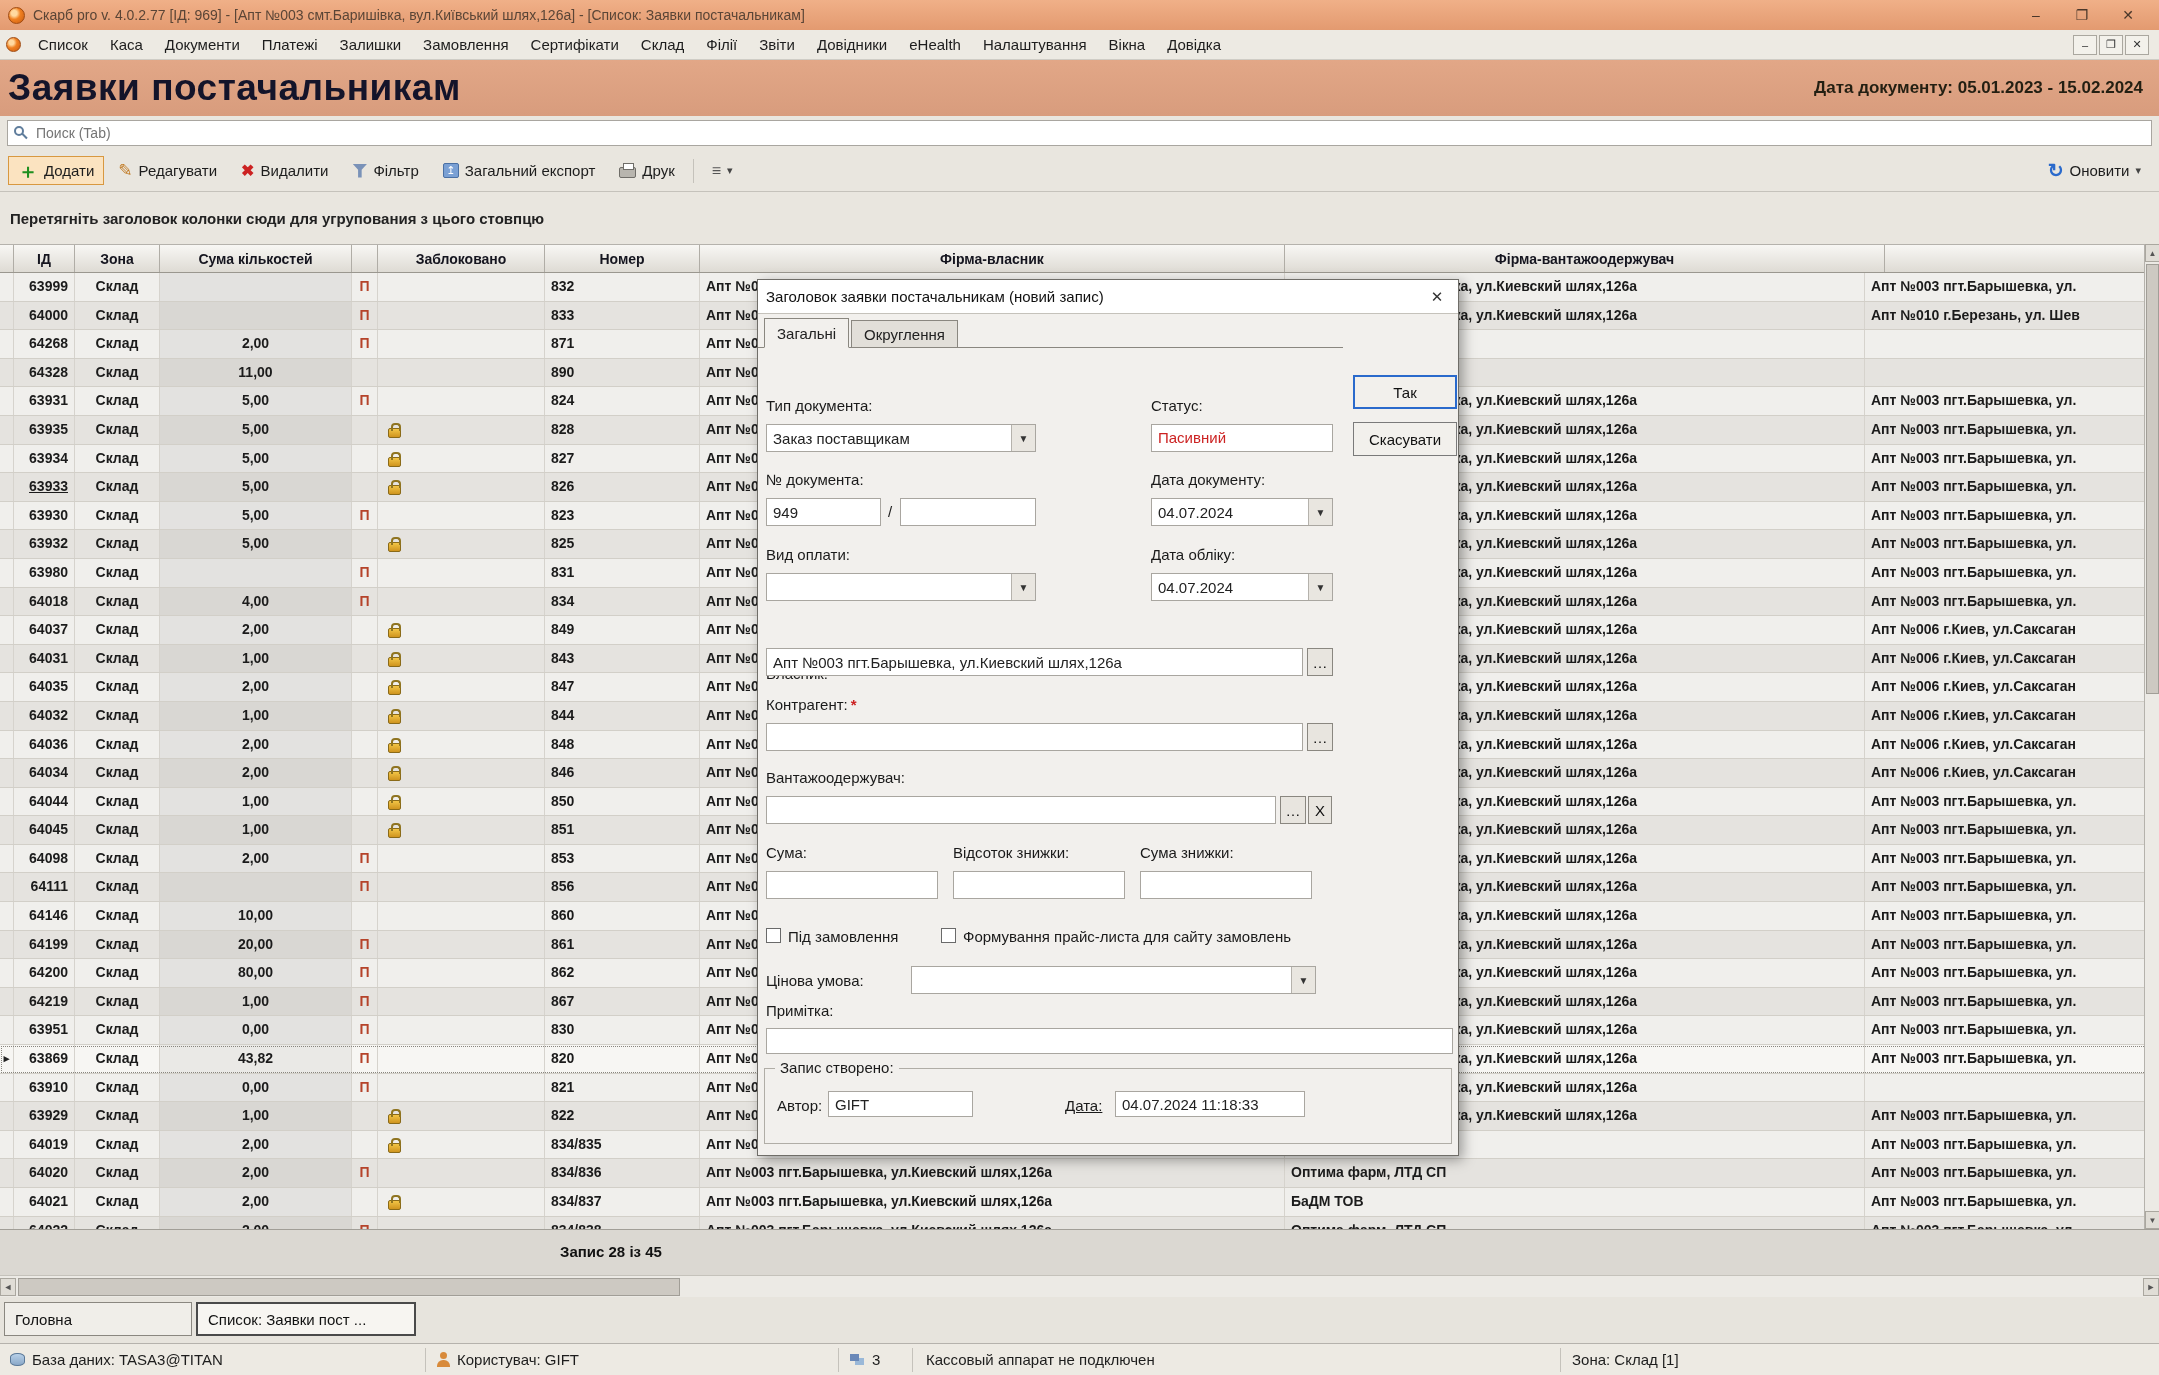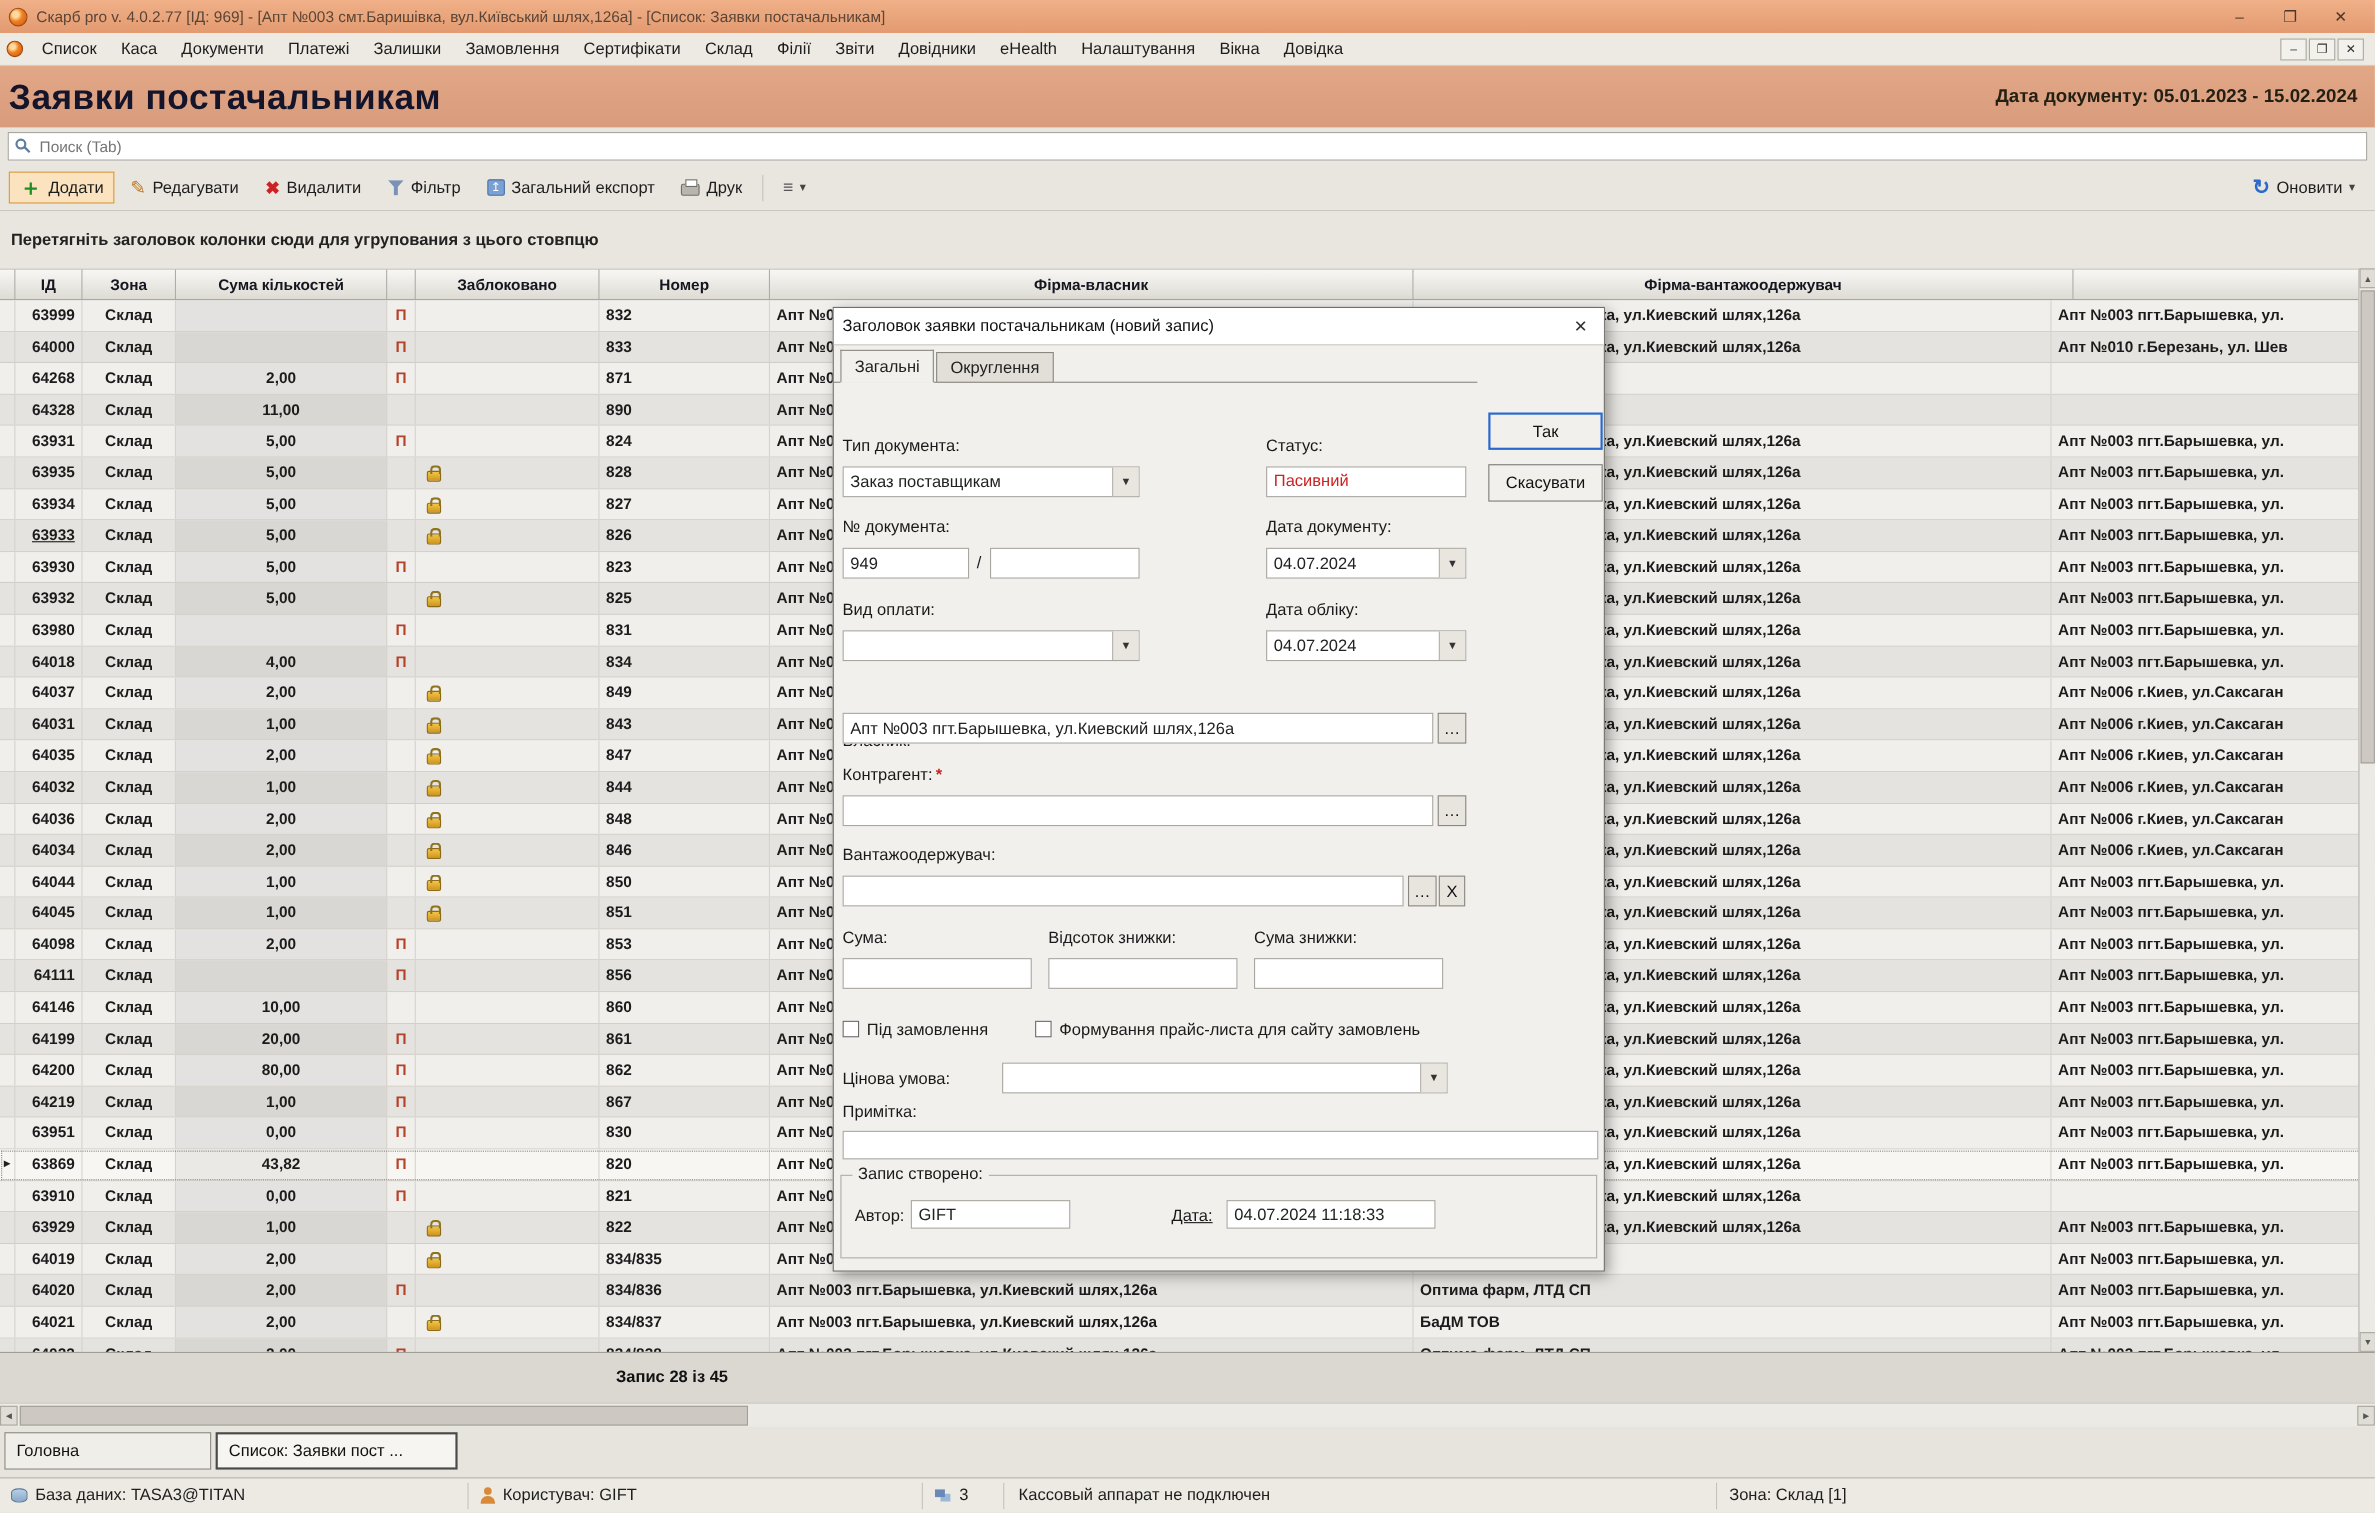--- a/index.html
+++ b/index.html
@@ -15,21 +15,21 @@
 
   
   .menubar { position:absolute; left:0; top:30px; width:100%; height:30px; background:#edeae3; border-bottom:1px solid #cfccc5; display:flex; align-items:center; padding:0 6px; }
   .menulogo { width:15px; height:15px; border-radius:50%; background:radial-gradient(circle at 35% 35%, #ffd9a0 0 20%, #f08020 45%, #c85a10 100%); border:1px solid #a04a10; margin-right:6px; }
   .menuitem { padding:4px 11px; font-size:15px; color:#1d1d1d; white-space:nowrap; }
   .mdibtns { margin-left:auto; display:flex; gap:2px; padding-right:4px; }
   .mdibtn { width:24px; height:20px; background:#f3f1eb; border:1px solid #aaa79f; display:flex; align-items:center; justify-content:center; font-size:11px; color:#333; }
 
   
   .pageheader { position:absolute; left:0; top:60px; width:100%; height:56px; background:linear-gradient(#e2a787,#d89c7d); display:flex; align-items:center; padding:0 16px 0 8px; }
-  .pagetitle { font-size:32px; font-weight:bold; color:#14142a; letter-spacing:.5px; }
+  .pagetitle { font-size:37px; font-weight:bold; color:#14142a; letter-spacing:.5px; }
   .daterange { margin-left:auto; font-size:17px; font-weight:bold; color:#231f12; }
 
   
   .searchrow { position:absolute; left:0; top:116px; width:100%; height:34px; background:#e9e6df; padding:4px 7px; }
   .searchbox { position:relative; width:100%; height:26px; }
   .searchbox input { width:100%; height:26px; border:1px solid #a9a6a0; background:#fff; font-size:14px; padding:0 8px 0 28px; color:#333; font-family:"Liberation Sans",sans-serif; }
   .mag { position:absolute; left:7px; top:6px; width:10px; height:10px; border:2px solid #5f7d9c; border-radius:50%; }
   .mag:after { content:""; position:absolute; width:7px; height:2px; background:#5f7d9c; transform:rotate(45deg); right:-6px; bottom:-3px; }
 
   

